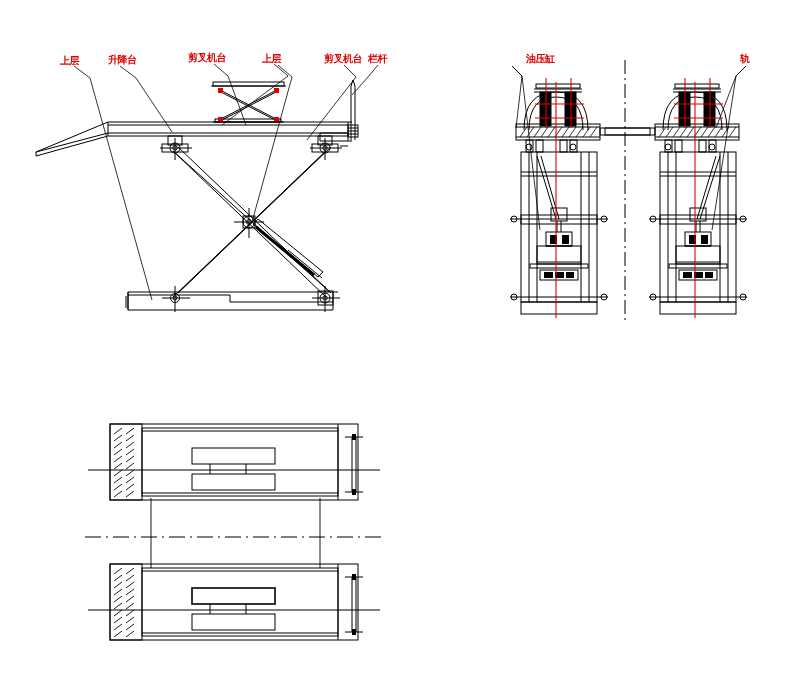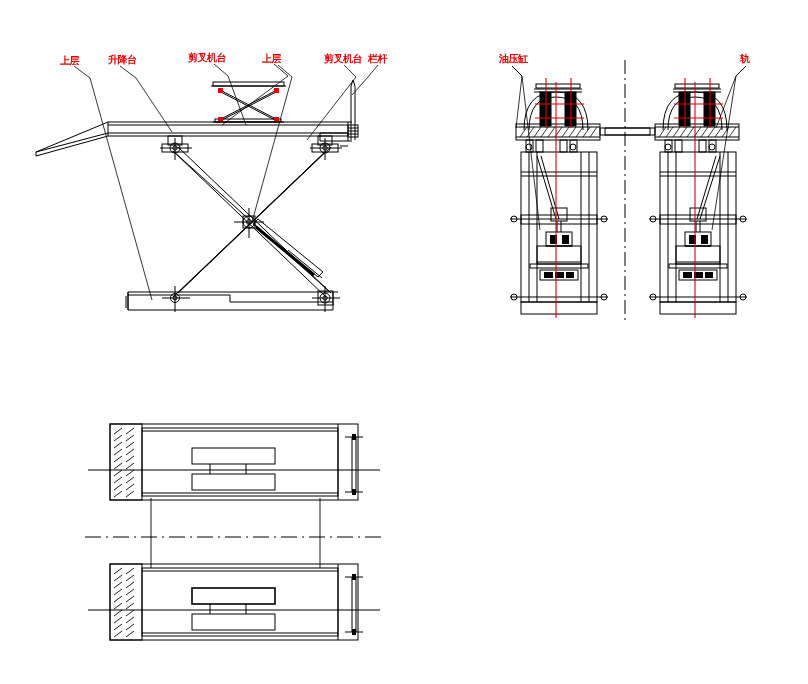--- a/index.html
+++ b/index.html
@@ -411,15 +411,15 @@
   </g>
 </svg>
 
 <div id="labels">
     <div class="lbl" style="left: 60px; top: 55px; color: rgb(224, 0, 0);">上层</div>
     <div class="lbl" style="left: 108px; top: 54px; color: rgb(224, 0, 0);">升降台</div>
     <div class="lbl" style="left: 188px; top: 52px; color: rgb(224, 0, 0);">剪叉机台</div>
     <div class="lbl" style="left: 262px; top: 53px; color: rgb(224, 0, 0);">上层</div>
     <div class="lbl" style="left: 324px; top: 53px; color: rgb(224, 0, 0);">剪叉机台</div>
     <div class="lbl" style="left: 368px; top: 53px; color: rgb(224, 0, 0);">栏杆</div>
-    <div class="lbl" style="left: 499px; top: 53px; color: rgb(224, 0, 0);">油压缸</div>
+    <div class="lbl" style="left: 526px; top: 53px; color: rgb(224, 0, 0);">油压缸</div>
     <div class="lbl" style="left: 740px; top: 53px; color: rgb(224, 0, 0);">轨</div>
   </div>
 
 </body></html>

